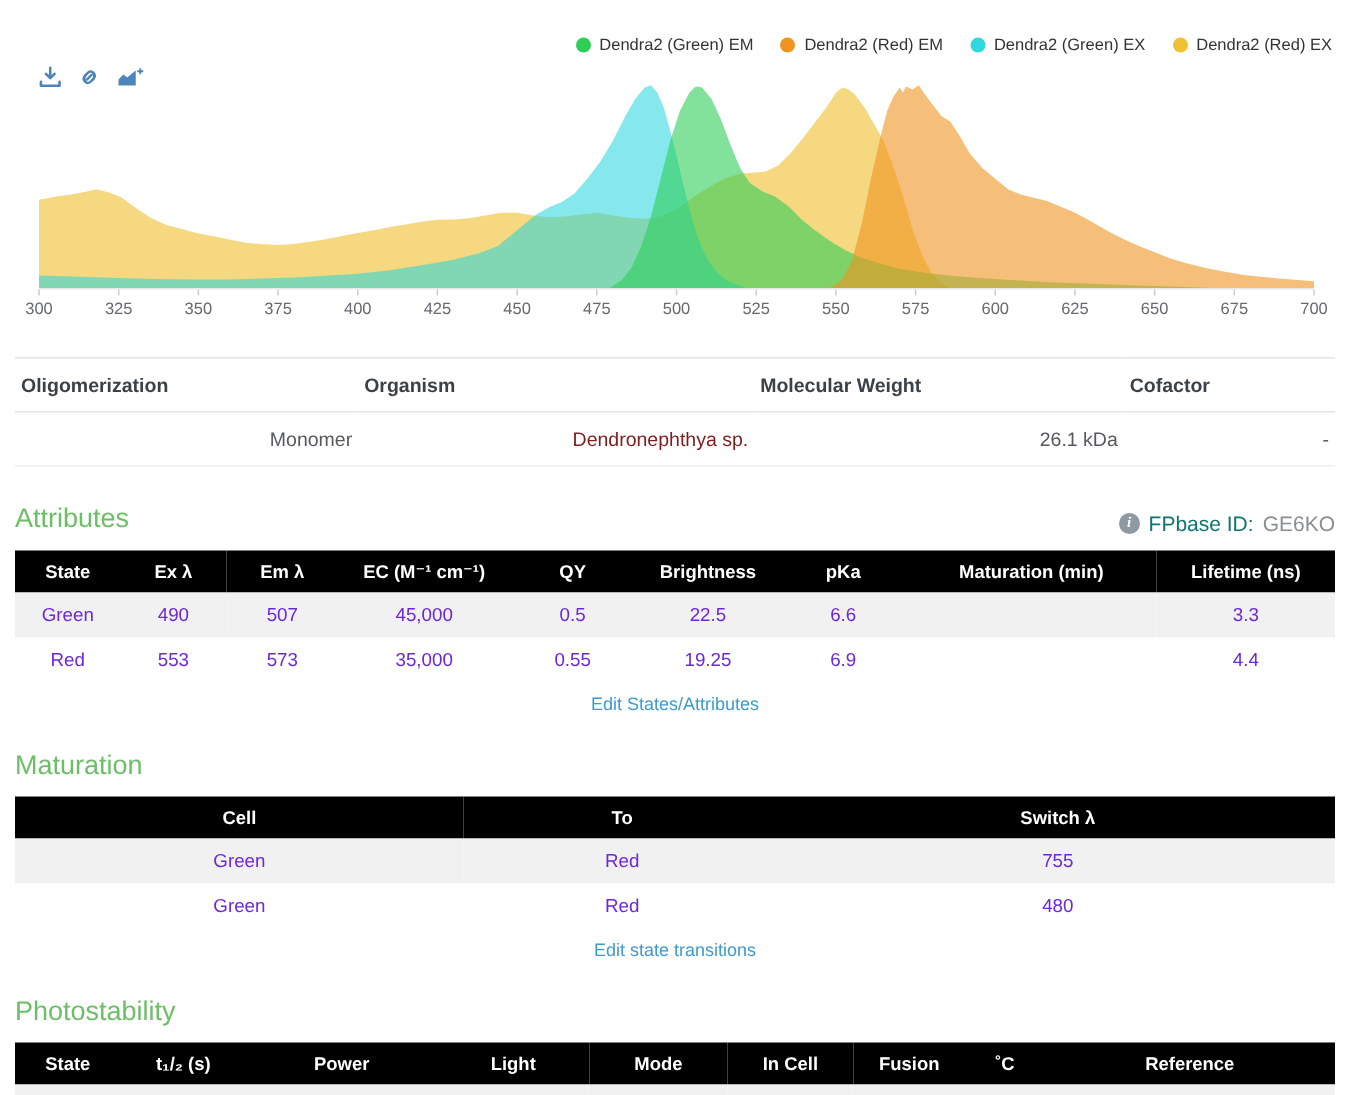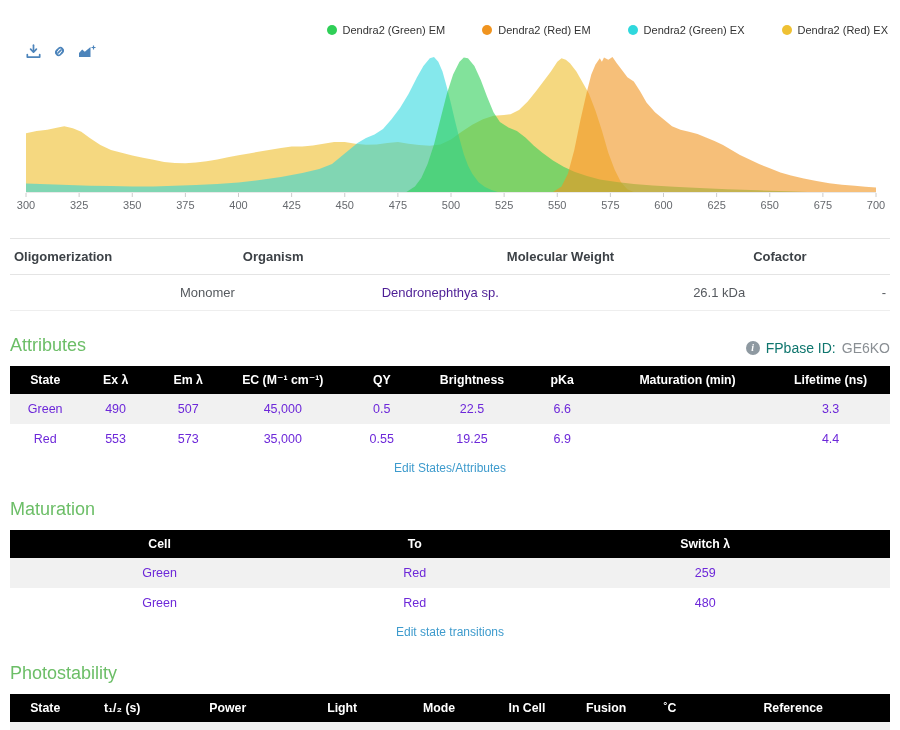--- a/index.html
+++ b/index.html
@@ -7,41 +7,41 @@
     width:900px;height:730px;overflow:hidden;
     font-family:"Liberation Sans","DejaVu Sans",sans-serif;
     color:#555;
     -webkit-font-smoothing:antialiased;
   }
   .page{padding:4px 10px 0 10px;}
 
   
   .chart-wrap{position:relative;height:214px;}
   .chart-legend{
-    position:absolute;top:20px;right:2px;display:flex;gap:37px;
+    position:absolute;top:20px;right:2px;display:flex;gap:18px;
     font-size:11px;color:#333;align-items:center;
   }
   .legend-item{display:flex;align-items:center;gap:6px;cursor:pointer;}
   .legend-swatch{width:10px;height:10px;border-radius:50%;display:inline-block;}
   .chart-toolbar{position:absolute;top:40px;left:16px;display:flex;gap:11px;align-items:center;}
   .tool-btn{display:inline-flex;cursor:pointer;}
   .tool-btn svg{display:block;}
   #spectra-svg{display:block;width:880px;height:214px;}
   #spectra-svg .tick-label{font-size:11px;fill:#66696e;font-family:"Liberation Sans",sans-serif;}
 
   
   .info-table{width:100%;border-collapse:collapse;margin-top:20px;font-size:13px;}
   .info-table th{
     text-align:left;color:#3c4146;font-weight:bold;padding:10px 4px;
     border-top:1px solid #e4e4e4;border-bottom:1px solid #e4e4e4;font-size:13px;
   }
   .info-table td{
     text-align:right;color:#55595e;padding:10px 4px;border-bottom:1px solid #eee;
   }
-  .organism-link{color:#4c1d95;text-decoration:none;cursor:pointer;margin-top:47px;}
+  .organism-link{color:#7f1d1d;text-decoration:none;cursor:pointer;margin-top:47px;}
 
   
   .section-head{
     display:flex;justify-content:space-between;align-items:baseline;
     margin:24px 0 10px 0;
   }
   .section-title{color:#6cbe67;font-size:18px;font-weight:400;margin:0;}
   .fpbase-id{font-size:14px;display:flex;align-items:center;gap:6px;}
   .fpbase-id .label{color:#0f766e;}
   .fpbase-id .value{color:#8a8f94;}
@@ -257,21 +257,21 @@
       <tr>
         <th>Cell</th>
         <th>To</th>
         <th>Switch λ</th>
       </tr>
     </thead>
     <tbody>
       <tr>
         <td>Green</td>
         <td>Red</td>
-        <td>259</td>
+        <td>755</td>
       </tr>
       <tr>
         <td>Green</td>
         <td>Red</td>
         <td>480</td>
       </tr>
     </tbody>
   </table>
   <div class="edit-row">
     <a class="edit-link">Edit state transitions</a>

